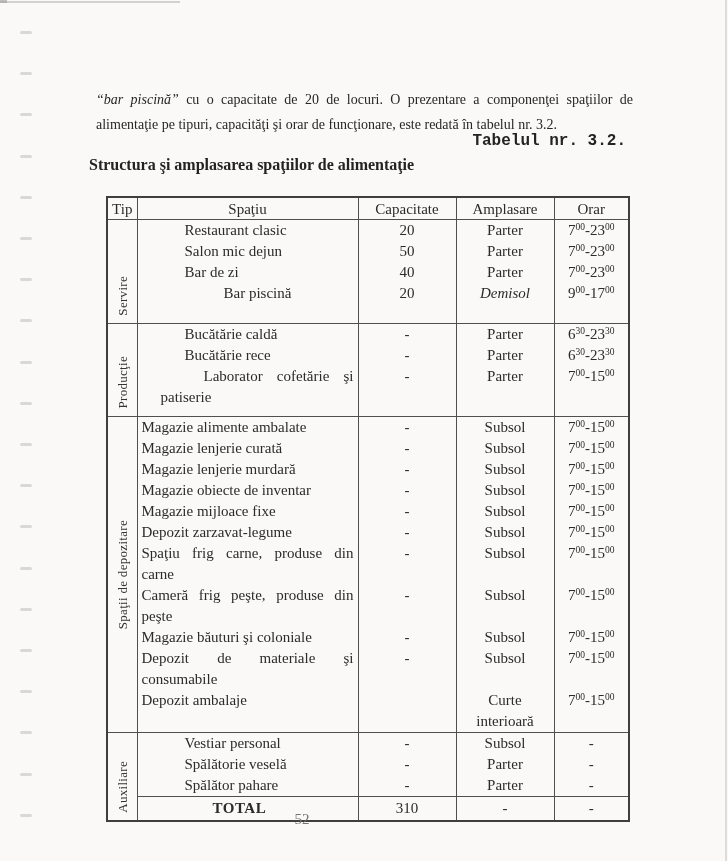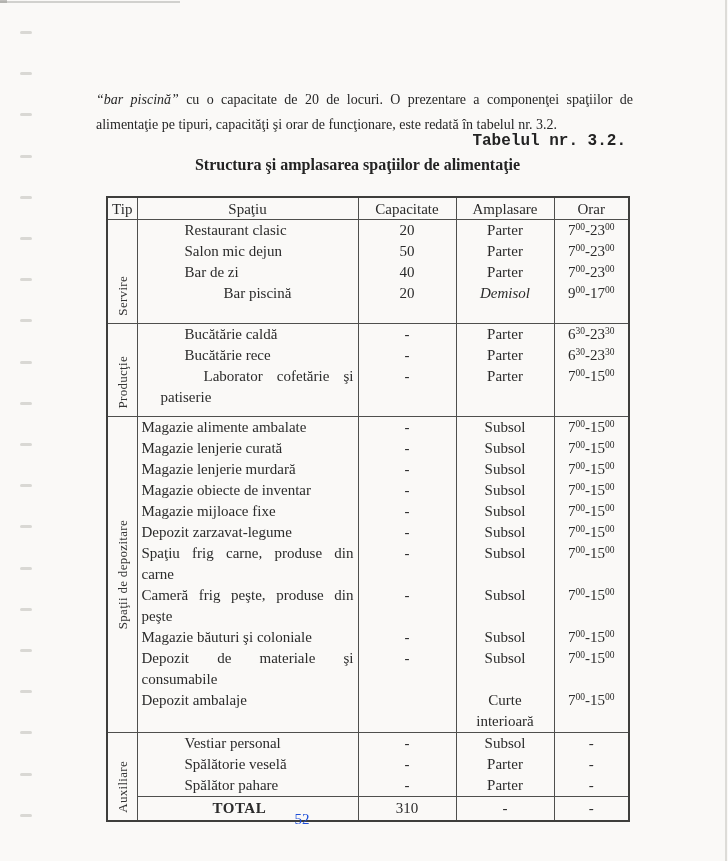--- a/index.html
+++ b/index.html
@@ -22,21 +22,21 @@
     position:absolute;left:92px;top:84px;width:537px;margin:4px;
     font-size:14px;line-height:24.5px;text-align:justify;color:#262626;
   }
   .intro .lead{font-style:italic;}
   .caption{
     position:absolute;left:89px;top:132px;width:537px;
     font-size:16px;font-weight:bold;text-align:right;color:#232323;font-family:Liberation Mono, monospace;
   }
   .doc-title{
     position:absolute;left:89px;top:156px;width:537px;
-    font-size:16px;font-weight:bold;text-align:center;color:#232323;
+    font-size:16px;font-weight:bold;color:#232323;
   }
   
   table.alim{
     position:absolute;left:106px;top:196px;width:522px;
     border-collapse:collapse;table-layout:fixed;
     font-size:15px;color:#2b2b2b;
     border:2px solid #3e3e3c;
   }
   table.alim th,table.alim td{
     border-left:1px solid #4f4f4d;
@@ -61,21 +61,21 @@
   }
   td.sp{text-align:justify;}
   td.sp.ind{text-indent:43px;}
   td.sp.noind{text-indent:0;}
   td.c{text-align:center;padding:0 2px;}
   td.c sup{font-size:9.5px;line-height:0;position:relative;top:-5px;vertical-align:baseline;}
   tr.total-row td{border-top:1px solid #4f4f4d;height:23px;line-height:23px;}
   tr.total-row td.sp{font-weight:bold;letter-spacing:.5px;padding-left:32px;}
   .pageno{
     position:absolute;left:0;top:811px;width:604px;
-    text-align:center;font-size:15px;color:#1d4ed8;
+    text-align:center;font-size:15px;color:#737373;
   }
 </style>
 </head>
 <body>
 
 <div class="page">
 
   <div class="top-edge-line"></div>
   <div class="corner-mark"></div>
   <div class="right-edge-line"></div>

